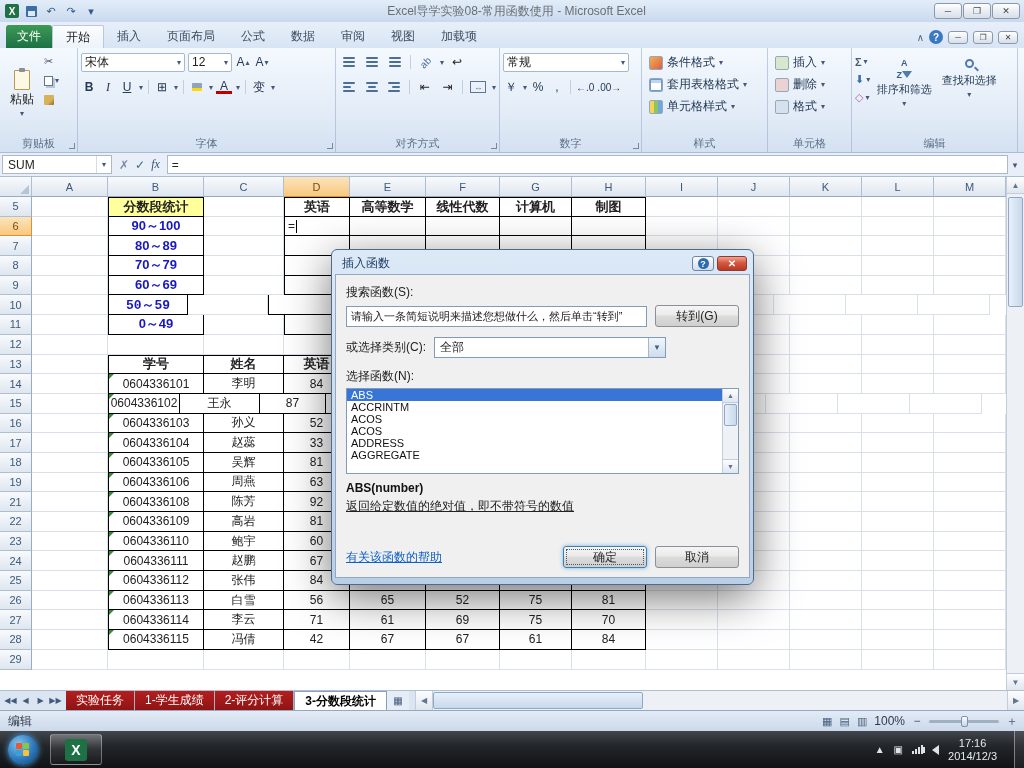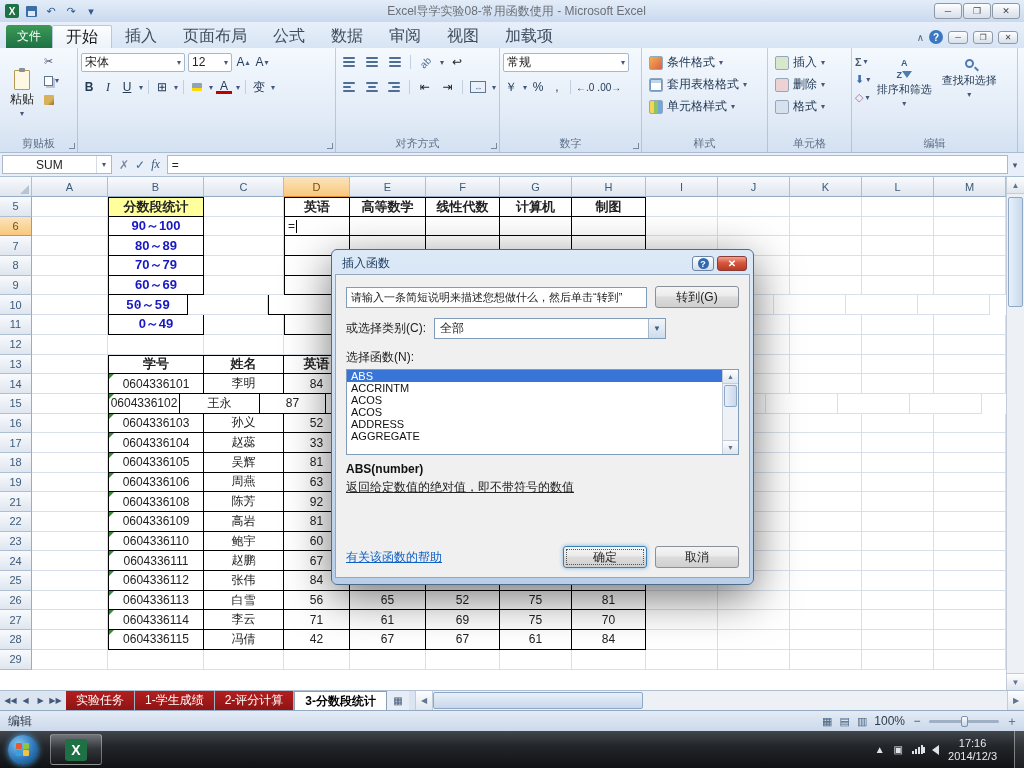--- a/index.html
+++ b/index.html
@@ -20,21 +20,21 @@
   .wbtn{width:28px;height:16px;border:1px solid #8d99a8;border-radius:3px;
     background:linear-gradient(#fdfeff,#d7dfe9);display:flex;align-items:center;justify-content:center;
     font-size:9px;color:#444;}
 
   
   #tabrow{position:absolute;left:0;top:22px;width:1024px;height:26px;
     background:linear-gradient(#e8effa,#d8e4f4);display:flex;align-items:flex-end;}
   .filetab{width:46px;height:23px;margin-left:6px;border-radius:3px 3px 0 0;
     background:linear-gradient(#3c9a55,#1e7145);color:#fff;display:flex;align-items:center;justify-content:center;
     font-size:12px;}
-  .rtab{padding:0 13px;height:23px;display:flex;align-items:center;color:#3f4c5d;font-size:16px;}
+  .rtab{padding:0 13px;height:23px;display:flex;align-items:center;color:#3f4c5d;font-size:12px;}
   .rtab.active{background:linear-gradient(#fbfdff,#edf3fa);border:1px solid #b9c9dd;border-bottom:none;
     border-radius:2px 2px 0 0;color:#1c1c1c;}
   .tabrow-right{margin-left:auto;display:flex;align-items:center;gap:5px;padding:0 6px 4px 0;}
   .minirib{font-size:10px;color:#50657f;}
   .helpcirc{width:14px;height:14px;border-radius:50%;background:radial-gradient(circle at 35% 30%,#9cc6ef,#2f6 fbf 60%,#2e6cb5);
     background:#3a78c2;color:#fff;font-size:10px;display:flex;align-items:center;justify-content:center;font-weight:bold;}
   .wbtn.sm{width:20px;height:13px;font-size:8px;}
 
   
   #ribbon{position:absolute;left:0;top:48px;width:1024px;height:105px;display:flex;
@@ -81,21 +81,21 @@
     font-size:11px;color:#243a55;text-align:center;}
   .ic-sort{font-size:9px;font-weight:bold;color:#3a5f8a;line-height:8px;}
   .funnel{display:inline-block;width:0;height:0;border-left:5px solid transparent;border-right:5px solid transparent;
     border-top:7px solid #4f7bb0;}
   .ic-find{width:9px;height:9px;border:2px solid #4f7bb0;border-radius:50%;position:relative;margin:3px;}
   .ic-find:after{content:'';position:absolute;left:7px;top:7px;width:5px;height:2px;background:#4f7bb0;transform:rotate(45deg);}
 
   
   #fbar{position:absolute;left:0;top:153px;width:1024px;height:24px;background:#e9eff8;
     border-bottom:1px solid #abbdd3;display:flex;align-items:center;padding:0 2px;}
-  .namebox{width:110px;height:19px;background:#fff;border:1px solid #aab9cc;display:flex;align-items:center;padding-left:28px;}
+  .namebox{width:110px;height:19px;background:#fff;border:1px solid #aab9cc;display:flex;align-items:center;}
   .namebox span.t{flex:1;padding-left:5px;font-size:12px;}
   .nb-arr{width:15px;height:100%;display:flex;align-items:center;justify-content:center;font-size:8px;color:#44597a;border-left:1px solid #d4dce6;}
   .fxbtns{display:flex;align-items:center;gap:6px;padding:0 7px;color:#7a8aa0;font-size:12px;}
   .fxbtns .ok{color:#3c6c9e;}
   .fxbtns .fx{font-style:italic;font-family:"Liberation Serif",serif;color:#35557c;}
   .finput{flex:1;height:19px;background:#fff;border:1px solid #aab9cc;display:flex;align-items:center;padding-left:4px;font-size:12px;}
   .fexp{width:14px;text-align:center;color:#44597a;font-size:9px;}
 
   
   #gridwrap{position:absolute;left:0;top:177px;width:1024px;height:513px;background:#fff;overflow:hidden;}
@@ -304,20 +304,21 @@
             <span class="ic-bucket"></span>
           </span>
           <span class="ca">▾</span>
         <span class="rbtn fontcol">A</span>
           <span class="ca">▾</span>
         <span class="sep"></span>
         <span class="rbtn">变</span>
           <span class="ca">▾</span>
       </div>
     </div>
+    <div class="rgl"><span>字体</span></div>
     <span class="dl"></span>
   </div>
 
   <div class="rgroup" style="width:164px">
     <div class="rgc col">
       <div class="frow">
         <span class="albtn">
             <span class="bars b12">
               <i></i>
               <i></i>
@@ -971,20 +972,21 @@
   <div class="dlg-title">
     <span>插入函数</span>
     <span class="dlg-tbtns">
       <span class="dhelp">
           <b>?</b>
         </span>
       <span class="dclose">✕</span>
     </span>
   </div>
   <div class="dlg-body">
+    <div class="dlabel">搜索函数(S):</div>
     <div class="drow">
       <div class="dinput">请输入一条简短说明来描述您想做什么，然后单击“转到”</div>
       <div class="dbtn">转到(G)</div>
     </div>
     <div class="drow" style="margin-top:10px">
       <span>或选择类别(C):</span>
       <div class="dcombo">
         <span class="v">全部</span>
         <span class="cb">▼</span>
       </div>

